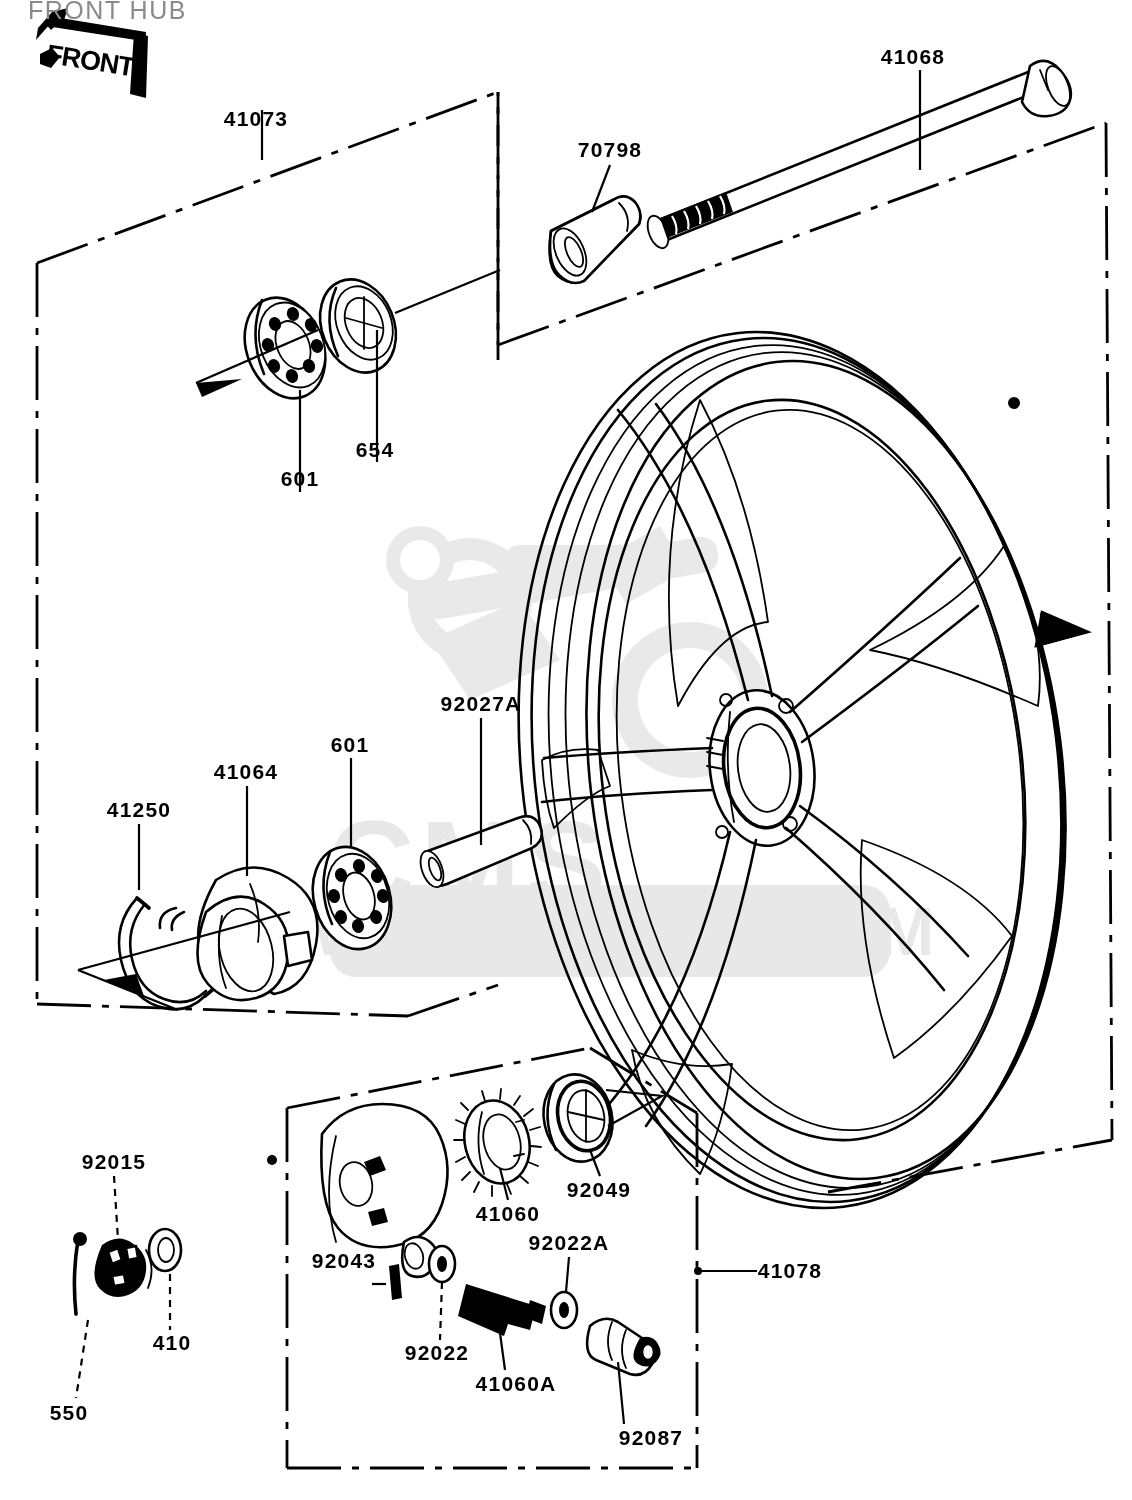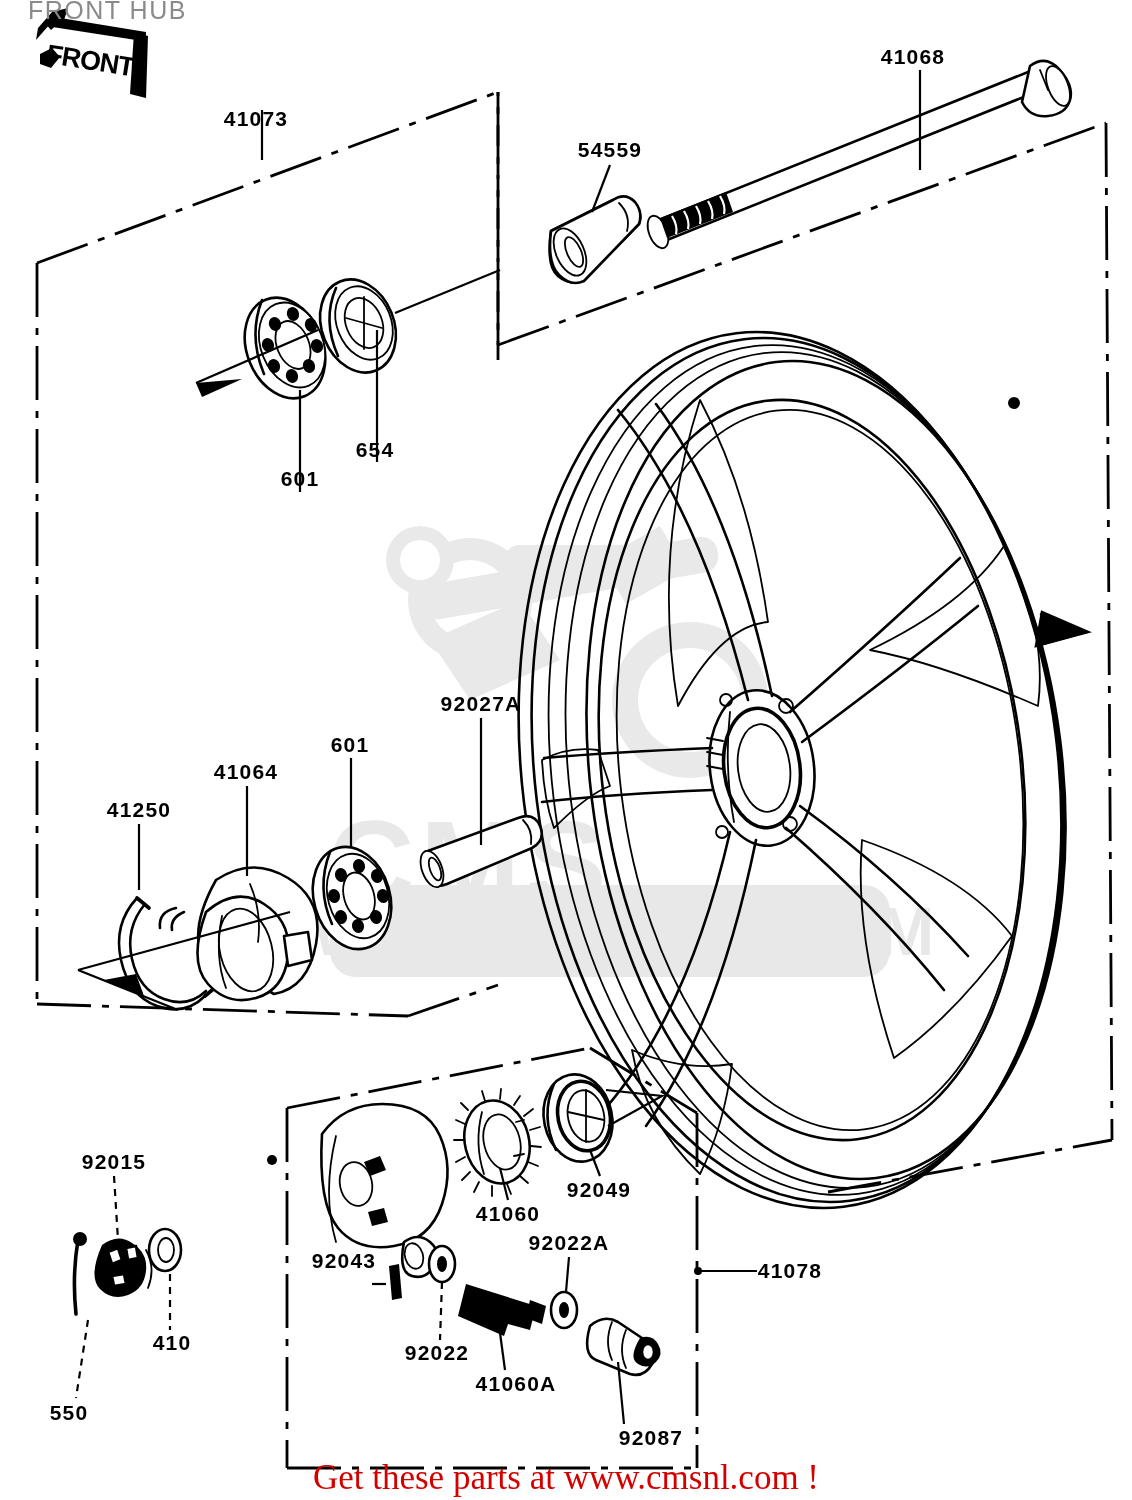--- a/index.html
+++ b/index.html
@@ -379,35 +379,34 @@
       <path class="lead" d="M700 1271 L757 1271"></path>
       <circle class="blk" cx="698" cy="1271" r="4"></circle>
     </g>
   </svg>
 
   <div class="page-title">FRONT HUB</div>
 
   <div id="callout-layer">
       <div class="label" style="left: 256px; top: 97px; margin-top: 22px;">41073</div>
       <div class="label" style="left: 913px; top: 57px;">41068</div>
-      <div class="label" style="left: 610px; top: 150px;">54559</div>
+      <div class="label" style="left: 610px; top: 150px;">70798</div>
       <div class="label" style="left: 375px; top: 450px;">654</div>
       <div class="label" style="left: 300px; top: 479px;">601</div>
       <div class="label" style="left: 481px; top: 704px;">92027A</div>
       <div class="label" style="left: 350px; top: 745px;">601</div>
       <div class="label" style="left: 246px; top: 772px;">41064</div>
       <div class="label" style="left: 139px; top: 810px;">41250</div>
       <div class="label" style="left: 114px; top: 1162px;">92015</div>
       <div class="label" style="left: 172px; top: 1343px;">410</div>
       <div class="label" style="left: 69px; top: 1413px;">550</div>
       <div class="label" style="left: 344px; top: 1261px;">92043</div>
       <div class="label" style="left: 508px; top: 1214px;">41060</div>
       <div class="label" style="left: 599px; top: 1190px;">92049</div>
       <div class="label" style="left: 569px; top: 1243px; text-align: center;">92022A</div>
       <div class="label" style="left: 437px; top: 1353px;">92022</div>
       <div class="label" style="left: 516px; top: 1384px;">41060A</div>
       <div class="label" style="left: 627px; top: 1438px; margin-left: 24px;">92087</div>
       <div class="label" style="left: 790px; top: 1271px;">41078</div>
     </div>
 
-  <div class="footer">Get these parts at www.cmsnl.com !</div>
 
 </div>
 
 </body></html>

